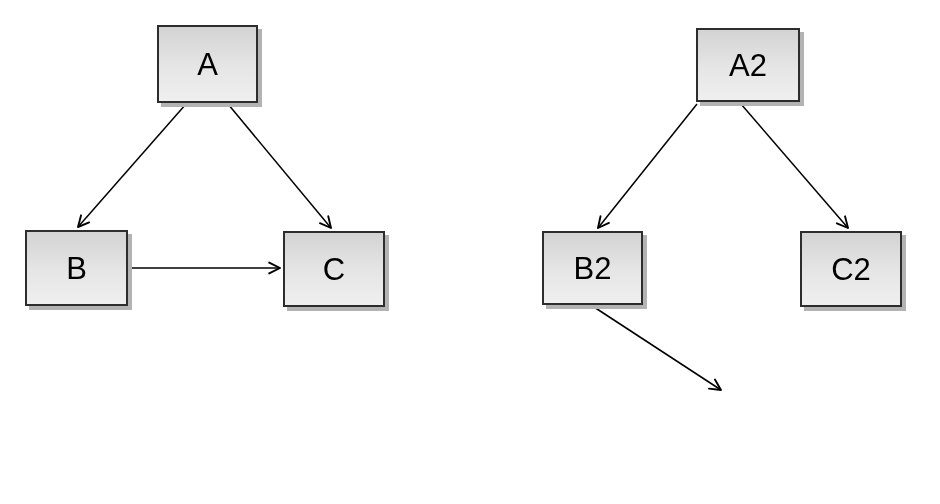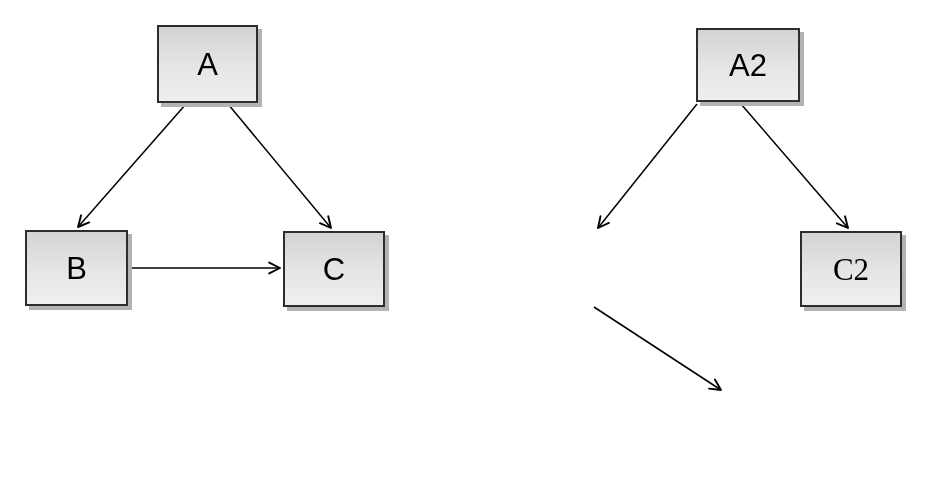--- a/index.html
+++ b/index.html
@@ -65,17 +65,20 @@
   <div class="node" style="left:25px; top:230px; width:103px; height:76px;">
     <span class="node-label">B</span>
   </div>
   <div class="node" style="left:283px; top:231px; width:102px; height:76px;">
     <span class="node-label">C</span>
   </div>
 
   <div class="node" style="left:676px; top:28px; width:104px; height:74px;margin-left:20px;">
     <span class="node-label">A2</span>
   </div>
-  <div class="node" style="left:800px; top:231px; width:102px; height:76px;font-family:Liberation Serif, serif;">
+  <div class="node" style="left:542px; top:231px; width:101px; height:74px;">
+    <span class="node-label">B2</span>
+  </div>
+  <div class="node" style="left:800px; top:231px; width:102px; height:76px;">
     <span class="node-label">C2</span>
   </div>
 
 </div>
 
 </body></html>

